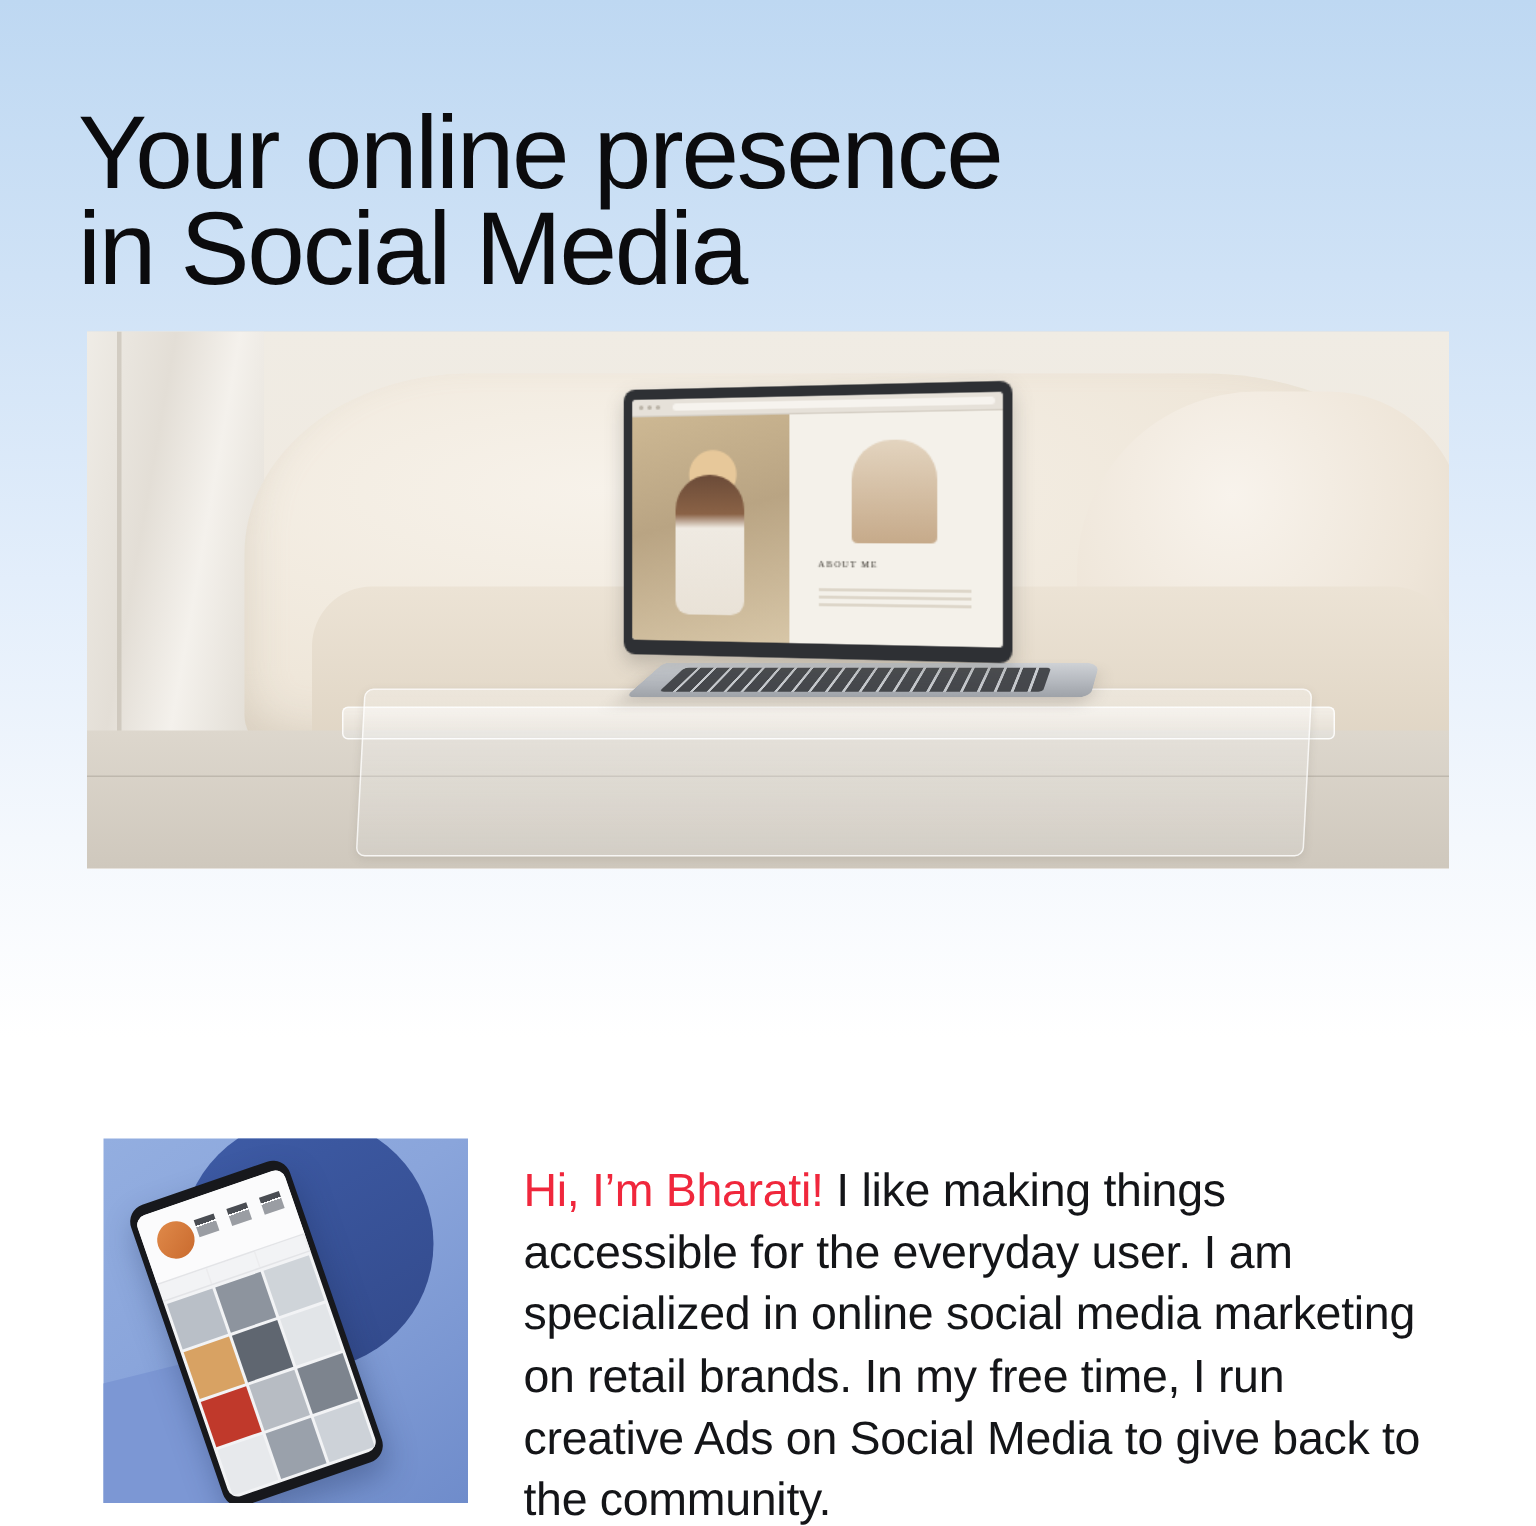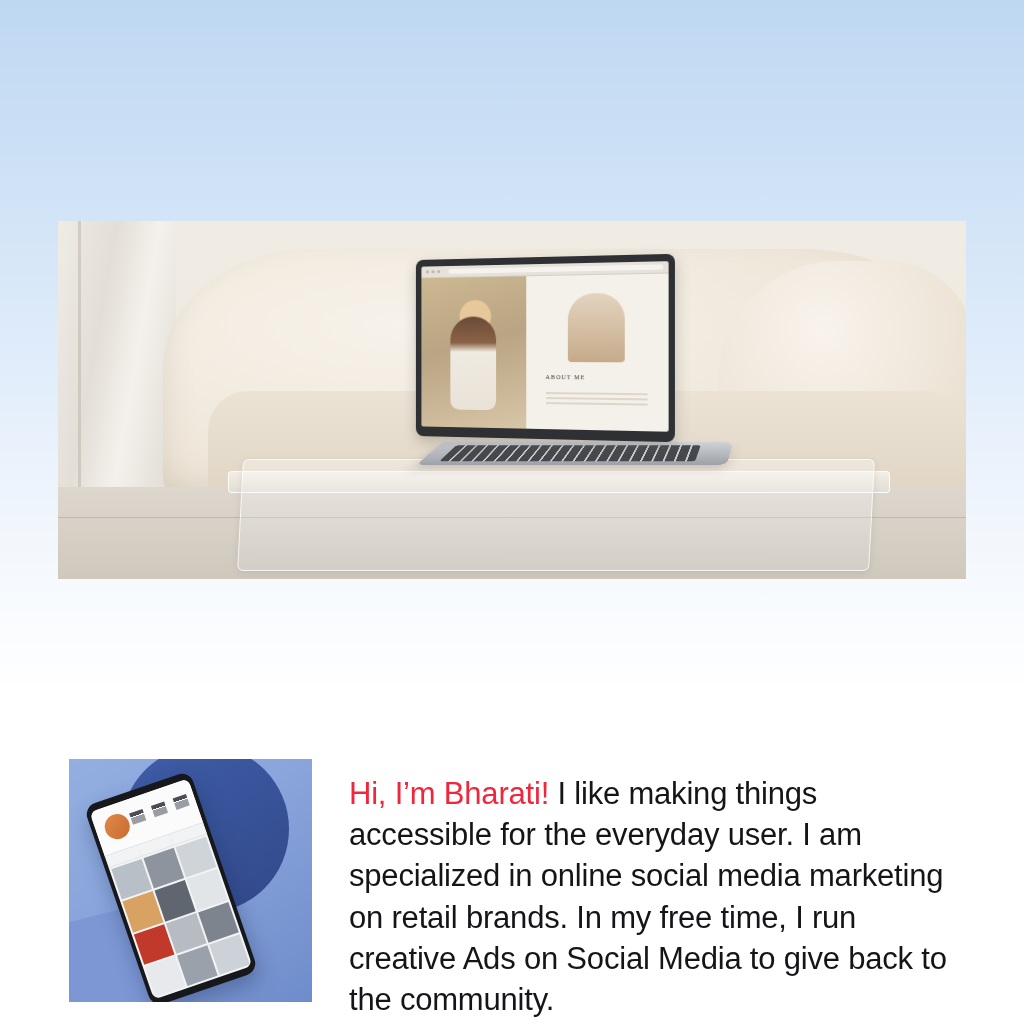--- a/index.html
+++ b/index.html
@@ -328,20 +328,22 @@
   .about-text .hi {
     color: #f0273c;
     margin-top: 31px;
   }
 </style>
 </head>
 <body>
 
 <div class="page">
 
+  <h1 class="headline">Your online presence
+in Social Media</h1>
 
   <div class="hero">
     <div class="hero-scene">
       <div class="curtain"></div>
       <div class="sofa"></div>
       <div class="sofa-arm"></div>
       <div class="sofa-seat"></div>
       <div class="floor"></div>
       <div class="table-top"></div>
       <div class="table"></div>

